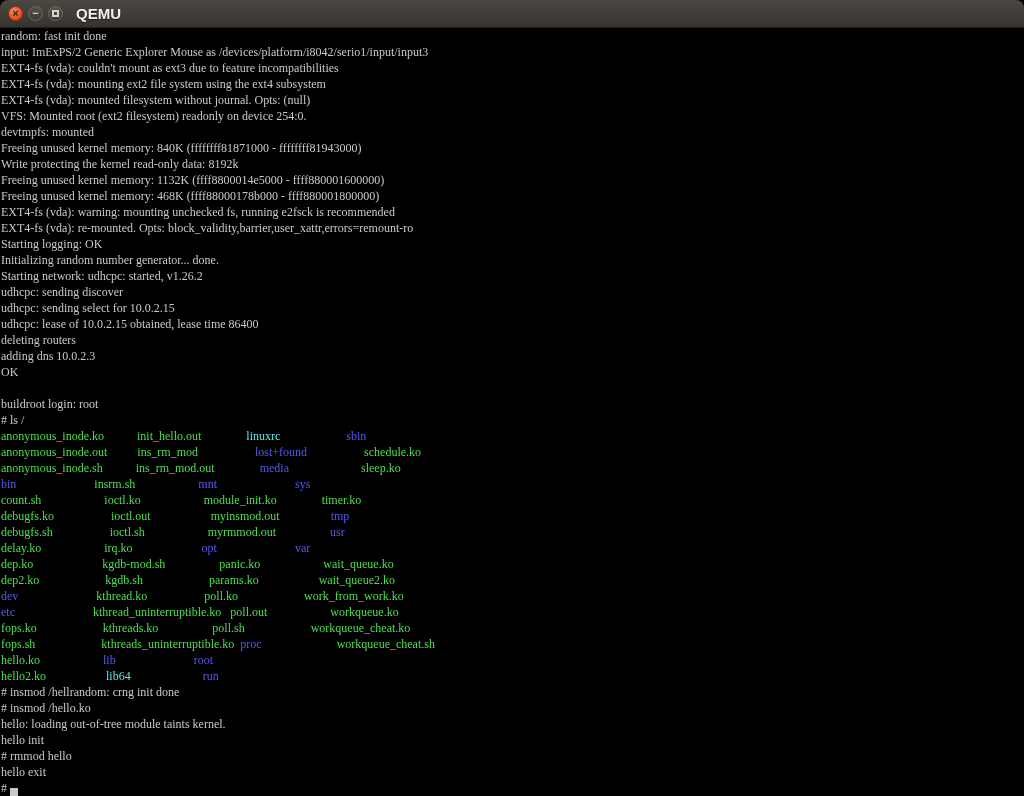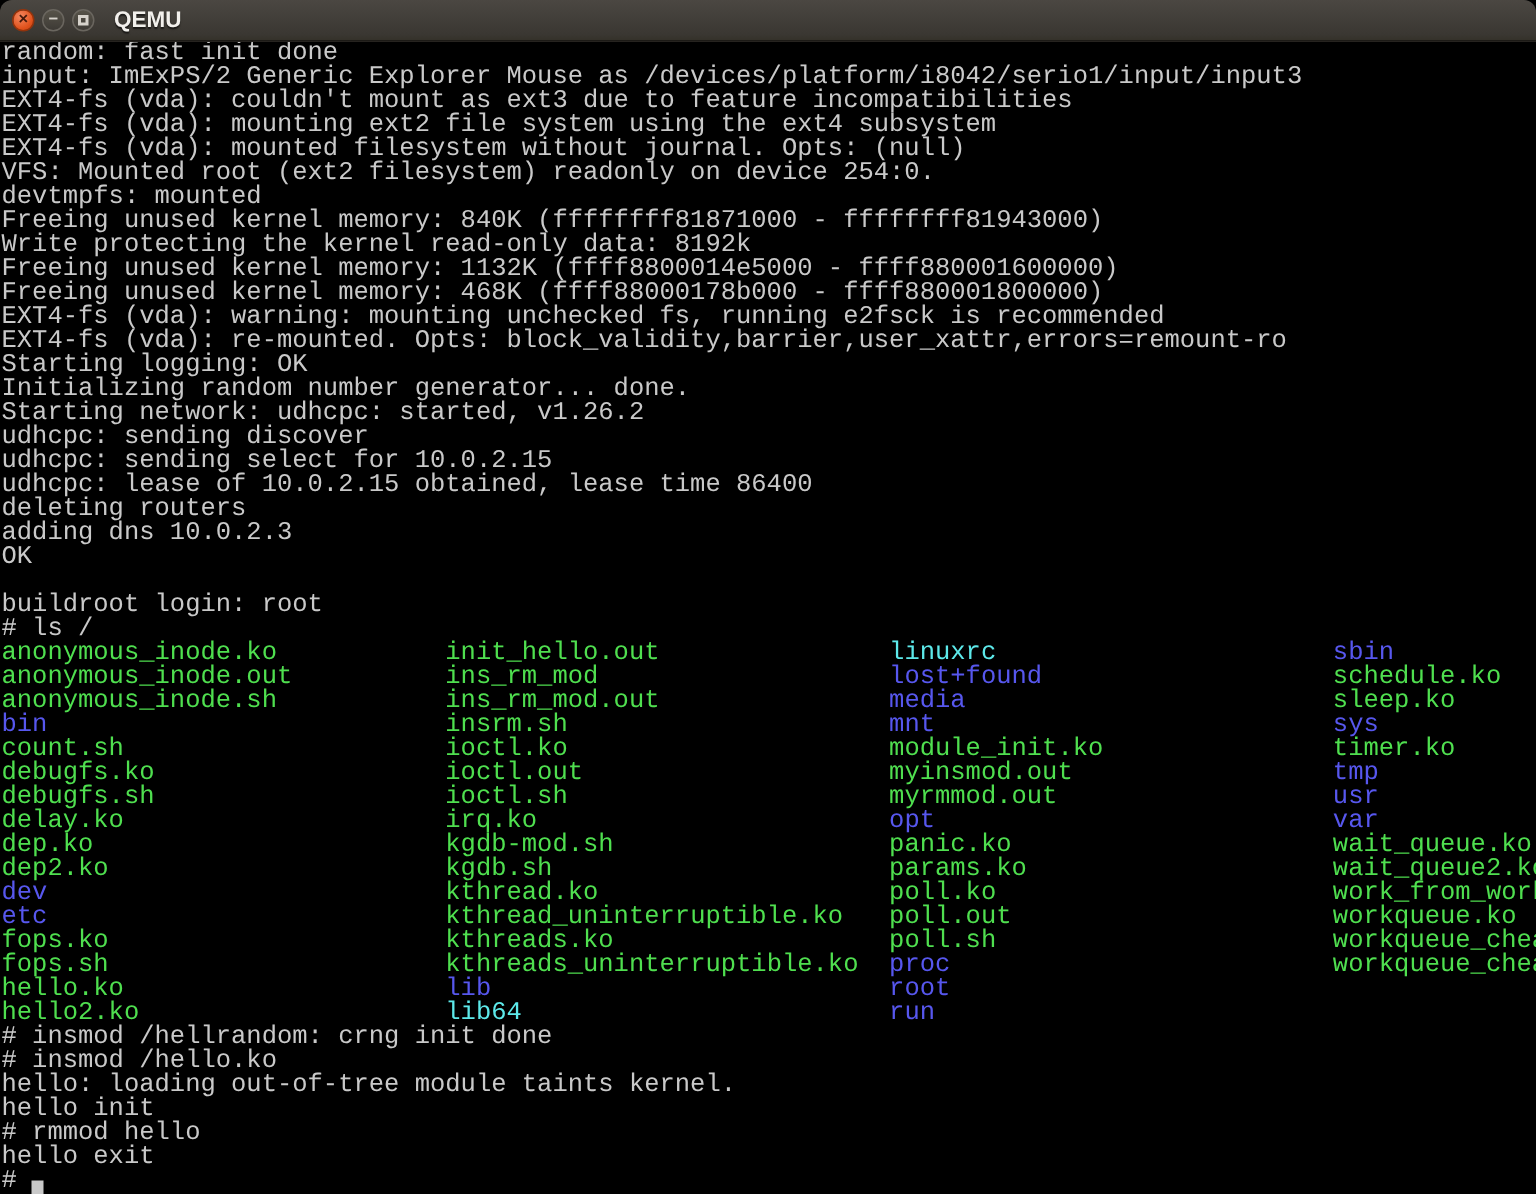--- a/index.html
+++ b/index.html
@@ -48,22 +48,22 @@
     color: #f2f0ec;
     font-family: "Liberation Sans", sans-serif;
     font-weight: bold;
     font-size: 15px;
     text-shadow: 0 1px 1px rgba(0,0,0,0.6);
   }
   .terminal {
     width: 1024px; height: 768px;
     background: #000;
     overflow: hidden;
-    font-family: Liberation Mono, monospace;
-    font-size: 17px;
+    font-family: Liberation Serif, serif;
+    font-size: 12px;
     line-height: 16px;
     white-space: pre;
     padding-left: 1px;
   }
   .tline { height: 16px; }
   .cursor {
     display: inline-block;
     width: 8px; height: 11px;
     background: #c9c9c9;
     vertical-align: -7px;

